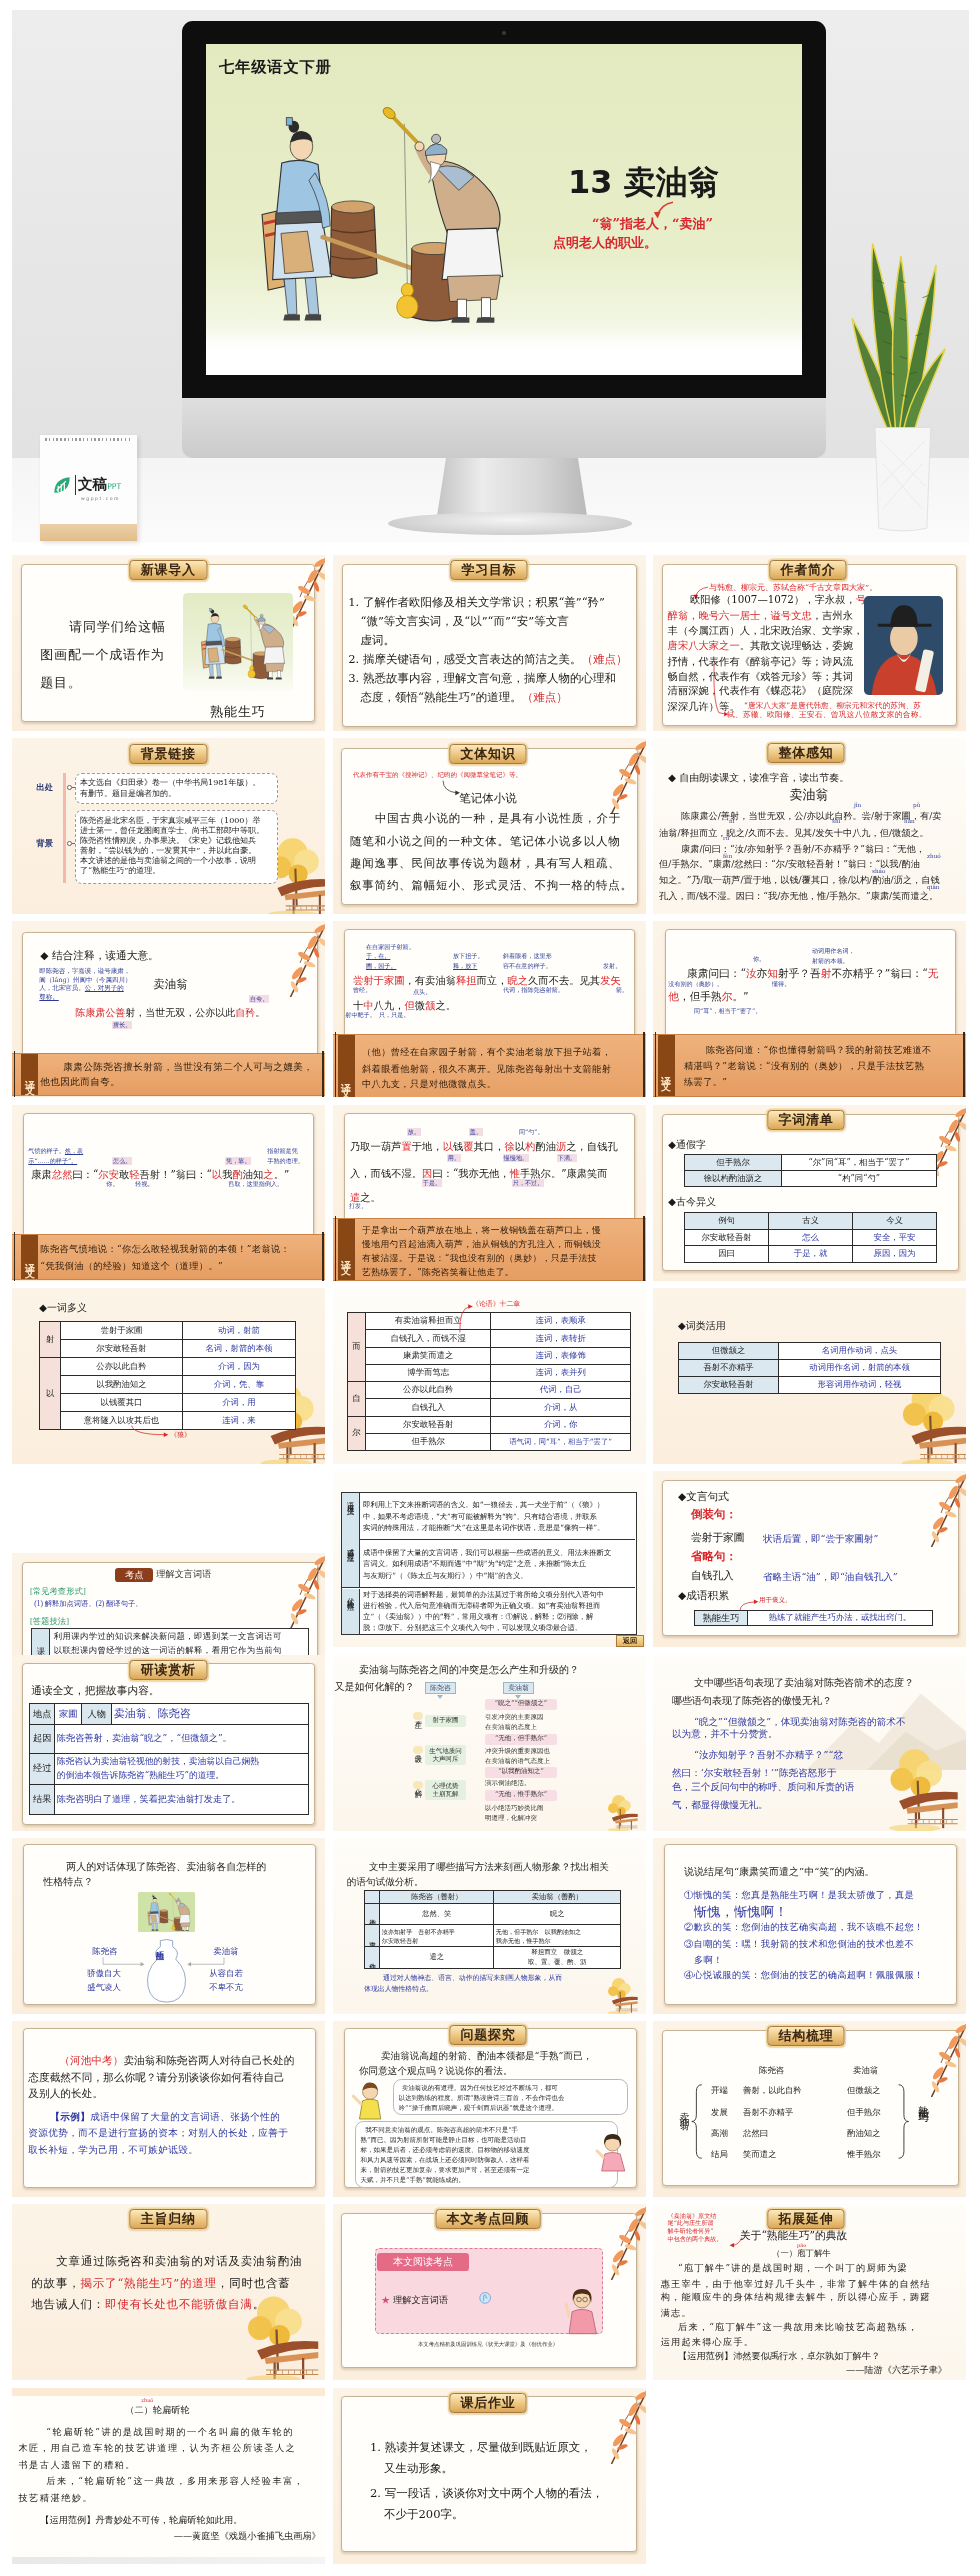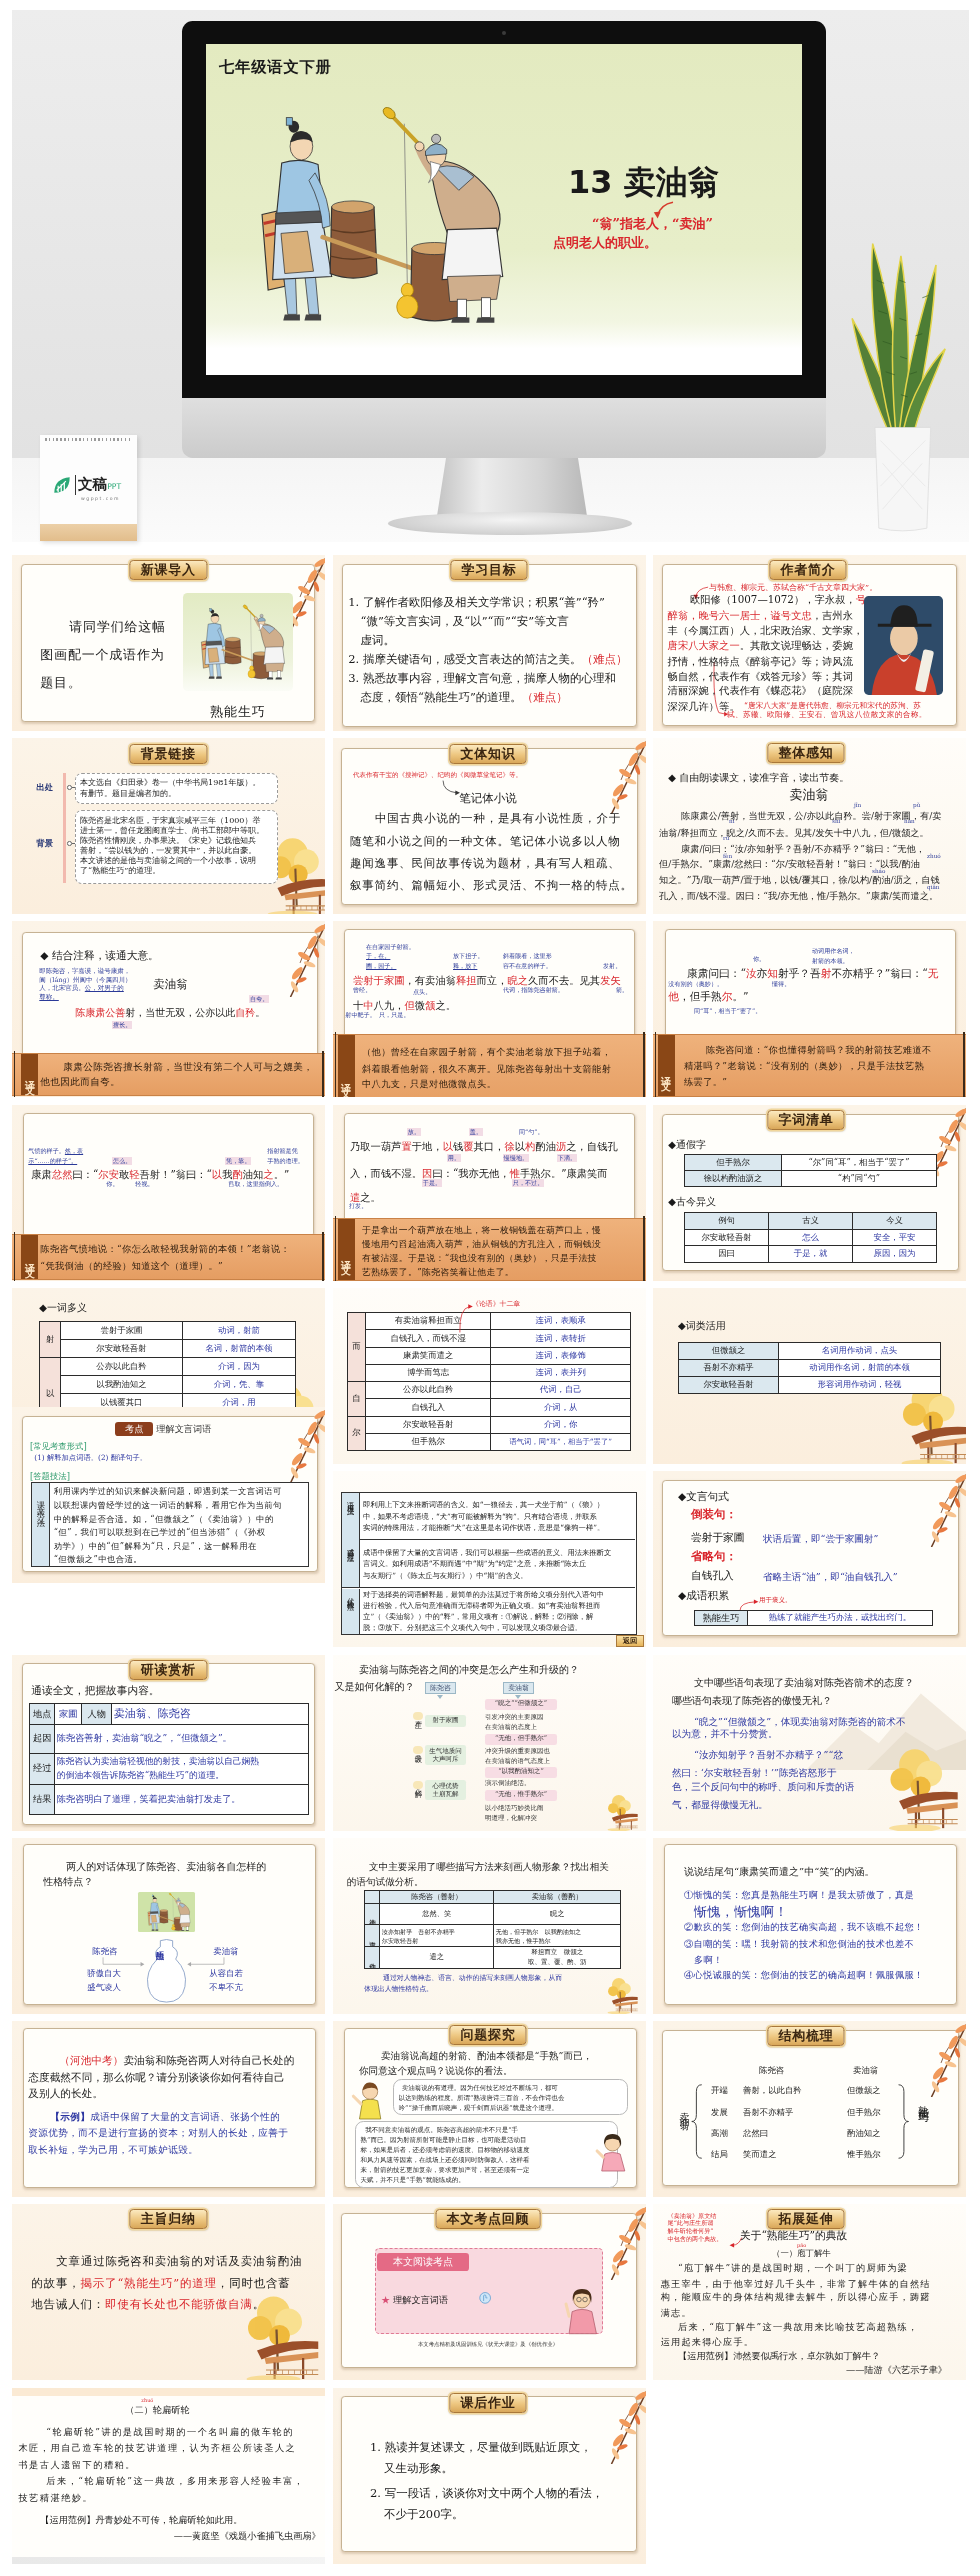--- a/index.html
+++ b/index.html
@@ -217,21 +217,21 @@
   <svg class="deco" style="left:0;top:0;width:313px;height:176px" viewBox="0 0 409 230">
     <path d="M72 42 Q58 44 56 54" stroke="#d9262c" stroke-width="1" fill="none"></path>
       <path d="M53 52 L56 58 L59 52 Z" fill="#d9262c"></path>
     <path d="M80 140 Q78 190 86 206 L95 208" stroke="#d9262c" stroke-width="1" fill="none"></path>
       <path d="M93 205 L98 208 L93 211 Z" fill="#d9262c"></path>
   </svg>
   <div class="tx" style="left:37px;top:38px;font-size:10.3px;"><span>欧阳修（1007—1072），字永叔，</span><span class="r">号</span></div>
   <div class="tx" style="left:14.6px;top:54px;font-size:10.3px;"><span class="r">醉翁，晚号六一居士，谥号文忠</span><span>，吉州永</span></div>
   <div class="tx" style="left:14.6px;top:69px;font-size:10.3px;">丰（今属江西）人，北宋政治家、文学家，</div>
   <div class="tx" style="left:14.6px;top:84px;font-size:10.3px;"><span class="r">唐宋八大家之一</span><span>。其散文说理畅达，委婉</span></div>
-  <div class="tx" style="left:14.6px;top:100px;font-size:10.3px;">抒情，性格特点《醉翁亭记》等；诗风流</div>
+  <div class="tx" style="left:14.6px;top:100px;font-size:10.3px;">抒情，代表作有《醉翁亭记》等；诗风流</div>
   <div class="tx" style="left:14.6px;top:115px;font-size:10.3px;">畅自然，代表作有《戏答元珍》等；其词</div>
   <div class="tx" style="left:14.6px;top:129px;font-size:10.3px;">清丽深婉，代表作有《蝶恋花》（庭院深</div>
   <div class="tx" style="left:14.6px;top:145px;font-size:10.3px;">深深几许）等。</div>
   <svg class="deco" style="left:211px;top:41px;width:79px;height:99px" viewBox="0 0 103 129">
     <rect width="103" height="129" rx="6" fill="#2e4b69"></rect>
     <path d="M10 129 Q15 80 50 75 Q88 80 95 129 Z" fill="#c9402c"></path>
     <ellipse cx="52" cy="55" rx="18" ry="22" fill="#ebcaa6"></ellipse>
     <path d="M34 40 Q36 12 52 12 Q70 12 70 40 Z" fill="#1f1f1f"></path>
     <path d="M18 38 H88" stroke="#1f1f1f" stroke-width="4"></path>
     <path d="M40 68 Q52 98 64 68 Q58 84 52 86 Q46 84 40 68Z" fill="#eee"></path>
@@ -597,21 +597,21 @@
           <td class="bl">动词用作名词，射箭的本领</td>
         </tr>
     <tr>
           <td class="h">尔安敢轻吾射</td>
           <td class="bl">形容词用作动词，轻视</td>
         </tr>
   </tbody>
     </table>
 </div>
 
-<div class="slide" style="left:12.3px;top:1407px;">
+<div class="slide" style="left:12.3px;top:1553px;font-family:Liberation Serif, serif;">
   <div class="panel" style="left:10px;top:9.2px;width:296px;height:156px;"></div>
   <svg class="deco" style="left:273px;top:0;width:41px;height:77px" viewBox="0 0 60 110">
       <use href="#leaves" width="60" height="110"></use>
     </svg>
   <div class="abs" style="left:103px;top:14.6px;width:38px;height:14.6px;background:#8c3e1c;color:#fff;font-size:9.2px;line-height:14.6px;text-align:center;border-radius:3.1px;">考点</div>
   <div class="tx" style="left:144px;top:16px;font-size:9.2px;color:#333;">理解文言词语</div>
   <div class="tx g" style="left:17.6px;top:34px;font-size:8.4px;">[常见考查形式]</div>
   <div class="tx b" style="left:22px;top:47px;font-size:7.3px;">(1) 解释加点词语。(2) 翻译句子。</div>
   <div class="tx g" style="left:17.6px;top:64px;font-size:8.4px;">[答题技法]</div>
   <div class="abs" style="left:19px;top:75px;width:278px;height:85px;border:1.1px solid #333;background:#fff;">

